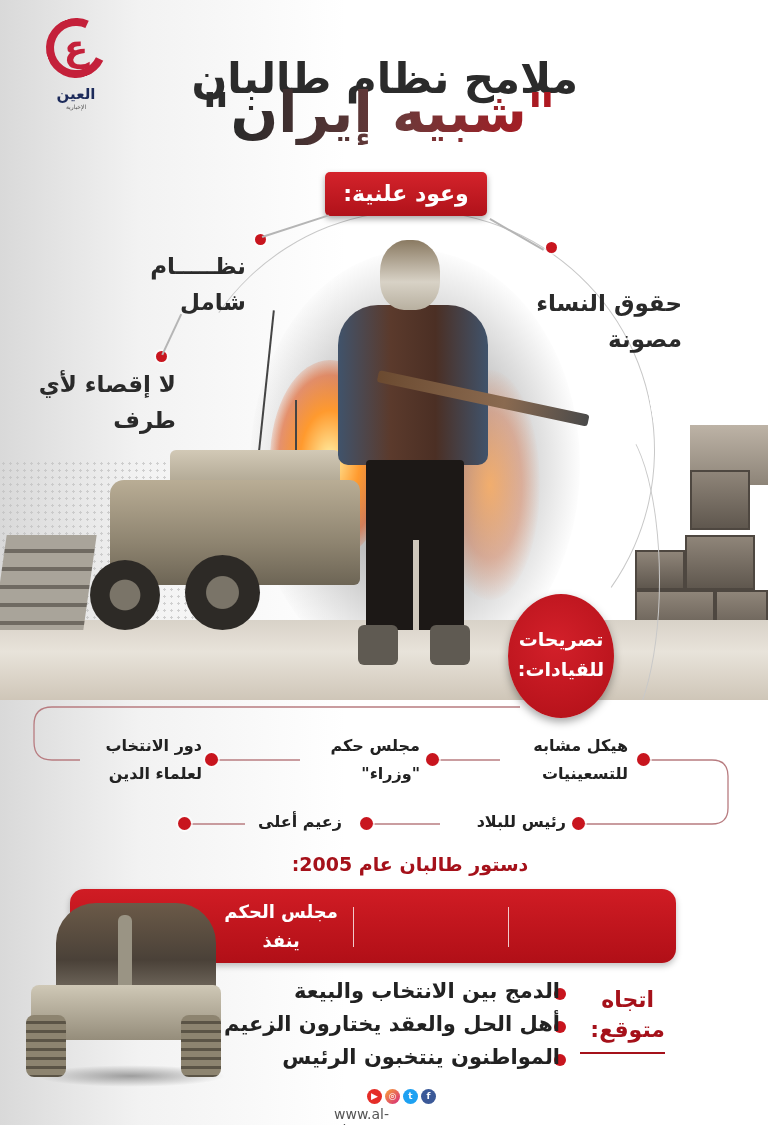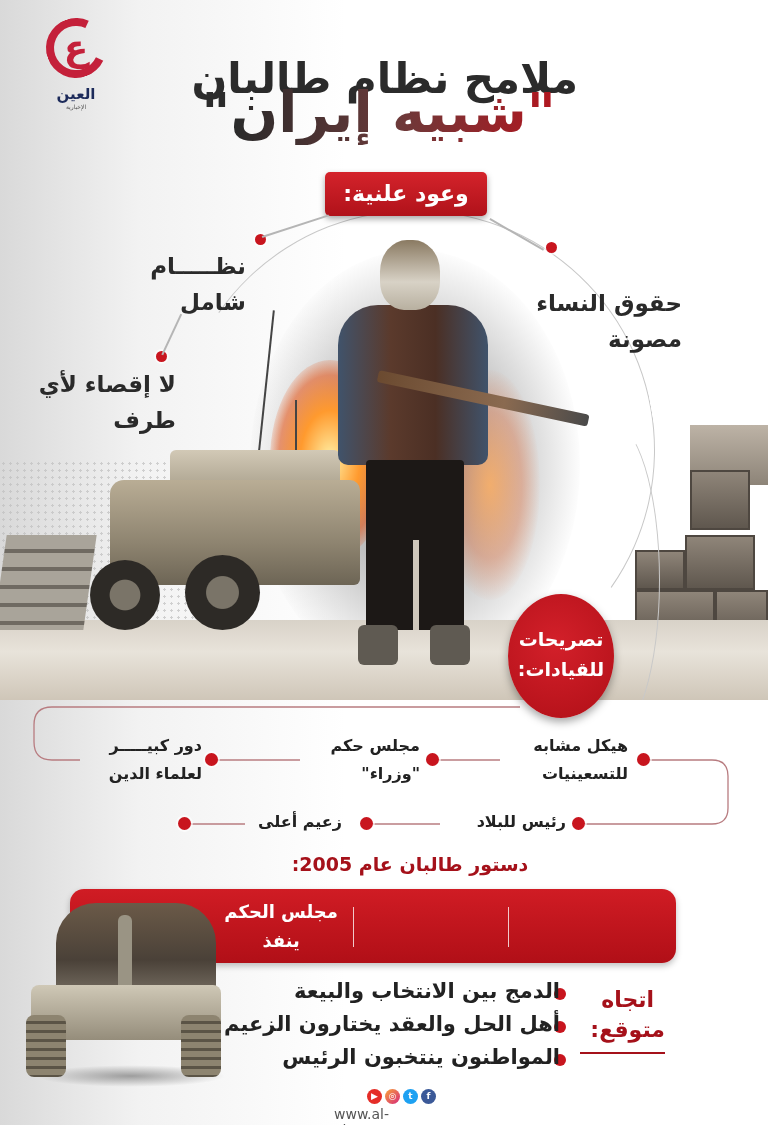--- a/index.html
+++ b/index.html
@@ -219,21 +219,21 @@
 
 <div class="abs" style="right:140px;top:732px;text-align:right;">
   <div class="tl-label">هيكل مشابه</div>
   <div class="tl-label">للتسعينيات</div>
 </div>
 <div class="abs" style="right:348px;top:732px;text-align:right;">
   <div class="tl-label">مجلس حكم</div>
   <div class="tl-label">"وزراء"</div>
 </div>
 <div class="abs" style="right:566px;top:732px;text-align:right;">
-  <div class="tl-label">دور كبيـــــر</div>
+  <div class="tl-label">دور الانتخاب</div>
   <div class="tl-label">لعلماء الدين</div>
 </div>
 <div class="abs tl-label" style="right:202px;top:808px;">رئيس للبلاد</div>
 <div class="abs tl-label" style="right:426px;top:808px;">زعيم أعلى</div>
 
 <div class="abs const-title">دستور طالبان عام 2005:</div>
 <div class="abs const-bar">
   <div class="const-sep" style="right:167px;"></div>
   <div class="const-sep" style="right:322px;"></div>
   <div class="const-col" style="right:338px;">

